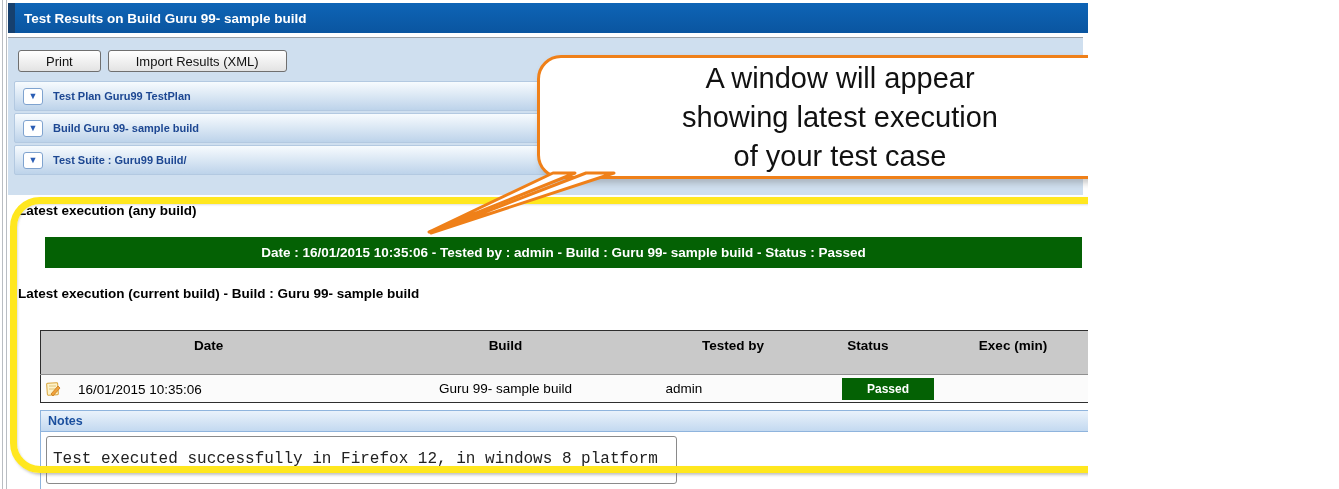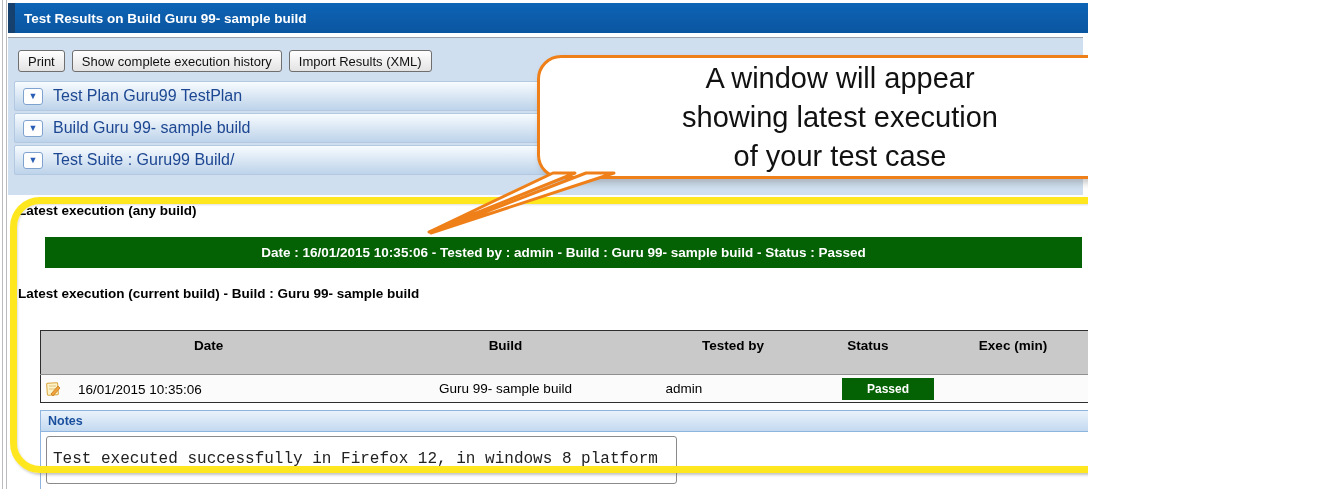--- a/index.html
+++ b/index.html
@@ -13,31 +13,31 @@
   
   .titlebar { position:absolute; left:8px; top:3px; right:0; height:30px;
               background:linear-gradient(#0e64b6,#0a55a0);
               border-left:7px solid #16406e; color:#fff; font-weight:bold; font-size:13.5px;
               display:flex; align-items:center; padding-left:9px; }
 
   
   .main-panel { position:absolute; left:8px; top:37px; right:5px; height:158px;
                 background:#cfdfef; border-top:1px solid #9aa0a6; }
   .btn-row { position:absolute; left:10px; top:12px; display:flex; gap:7px; }
-  .btn { height:22px; padding:0 9px; font-size:13px; color:#111;
+  .btn { height:22px; padding:0 27px; font-size:13px; color:#111;
          background:linear-gradient(#ffffff,#e3e3e3); border:1px solid #6f6f6f;
          border-radius:3px; display:flex; align-items:center; cursor:default; }
 
   .acc { position:absolute; left:6px; right:6px; height:30px;
          background:linear-gradient(#f7fbfe,#bdd3ea); border:1px solid #b3c9e1;
          border-radius:2px; display:flex; align-items:center; }
   .acc-toggle { width:20px; height:17px; margin-left:8px; background:#fff;
                 border:1px solid #7fa3cf; border-radius:3px; color:#2a5db4; font-size:9px;
                 display:flex; align-items:center; justify-content:center; }
-  .acc-label { margin-left:10px; color:#1d4792; font-weight:normal; font-size:16px; }
+  .acc-label { margin-left:10px; color:#1d4792; font-weight:bold; font-size:11px; }
 
   .section-label { position:absolute; left:18px; font-weight:bold; font-size:13.5px; color:#000; }
 
   .green-banner { position:absolute; left:45px; top:237px; right:6px; height:31px;
                   background:#046104; color:#fff; font-weight:bold; font-size:13.5px;
                   display:flex; align-items:center; justify-content:center; }
 
   
   table.exec { position:absolute; left:40px; top:330px; width:1275px;
                border-collapse:collapse; table-layout:fixed; font-size:13.5px;
@@ -97,21 +97,20 @@
   <div class="frame-line" style="left:2px;"></div>
   <div class="frame-line" style="left:6px;"></div>
 
   <div class="titlebar">
     <span>Test Results on Build Guru 99- sample build</span>
   </div>
 
   <div class="main-panel">
     <div class="btn-row">
       <button class="btn">Print</button>
-      <button class="btn">Show complete execution history</button>
       <button class="btn">Import Results (XML)</button>
     </div>
 
     <div class="acc" style="top:43px;">
       <span class="acc-toggle">▼</span>
       <span class="acc-label">Test Plan Guru99 TestPlan</span>
     </div>
     <div class="acc" style="top:75px;">
       <span class="acc-toggle">▼</span>
       <span class="acc-label">Build Guru 99- sample build</span>

